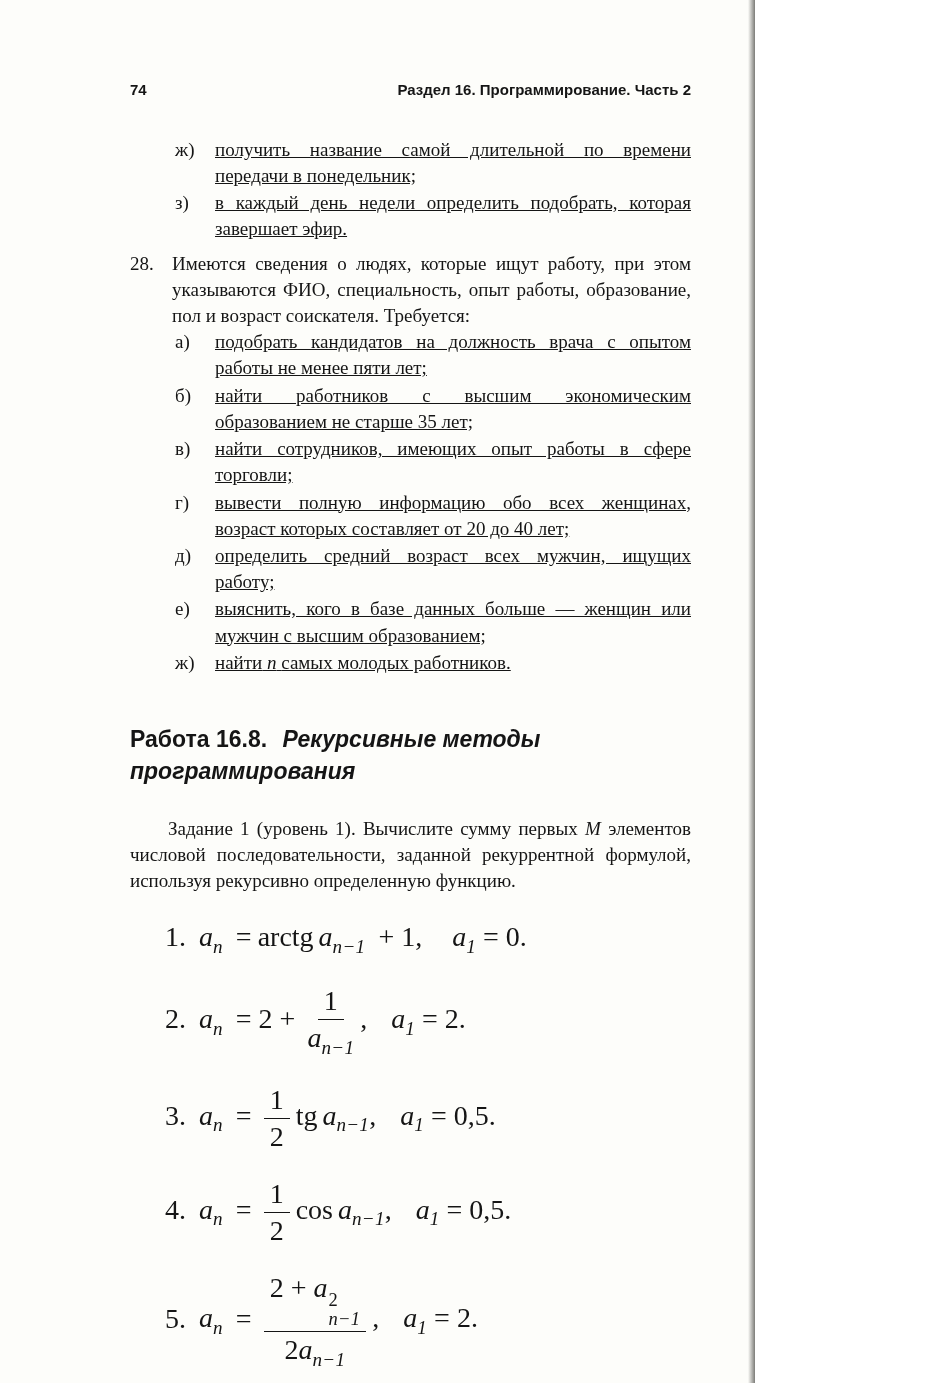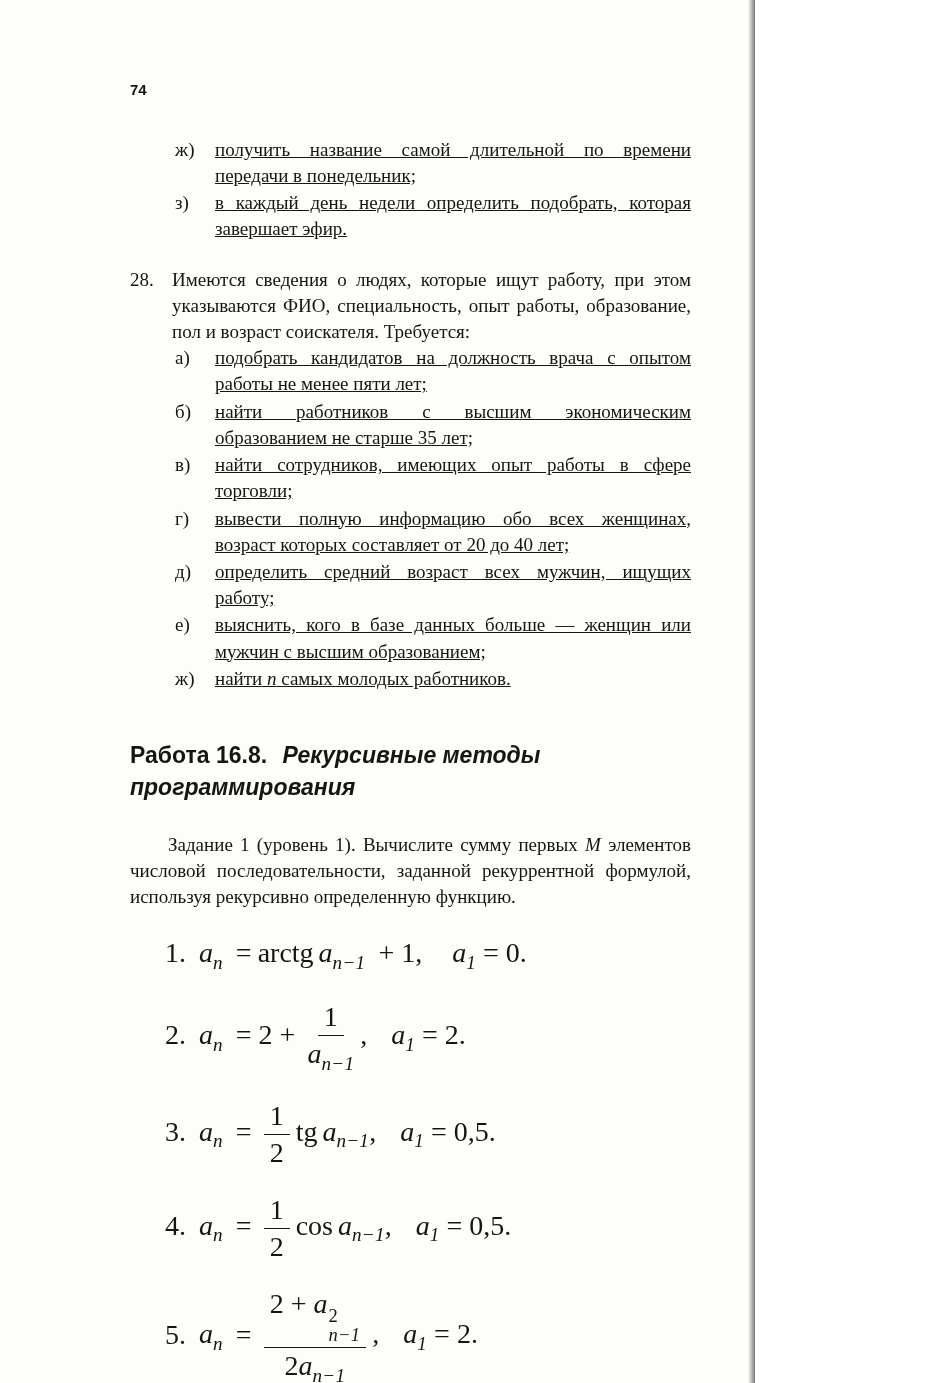--- a/index.html
+++ b/index.html
@@ -38,21 +38,21 @@
     font-weight: 700; font-size: 15px;
     margin-bottom: 36px;
   }
 
   .li { display: flex; margin-bottom: 1px; }
   .li .marker { flex: 0 0 40px; }
   .li .litext { flex: 1; text-align: justify; text-decoration: underline; }
 
   .sublist { margin-left: 45px; }
 
-  .problem { margin-top: 24px; }
+  .problem { margin-top: 8px; }
   .problem > .pmain { display: flex; }
   .problem > .pmain .pnum { flex: 0 0 42px; font-weight: 400; }
   .problem > .pmain .ptext { flex: 1; text-align: justify; }
 
   .ivar { font-style: italic; }
 
   .worktitle {
     font-family: "Liberation Sans", sans-serif;
     font-size: 23px;
     margin: 48px 0 28px 0;
@@ -90,20 +90,21 @@
   .stack .stop { font-style: normal; }
   .stack .sbot { font-style: italic; letter-spacing: 0.3px; }
 </style>
 </head>
 <body>
 
 <div class="page">
 
   <header class="pagehead">
     <span>74</span>
+    <span>Раздел 16. Программирование. Часть 2</span>
   </header>
 
   <div class="sublist">
     <div class="li">
       <span class="marker">ж)</span>
       <div class="litext">получить название самой длительной по времени передачи в понедельник;</div>
     </div>
     <div class="li">
       <span class="marker">з)</span>
       <div class="litext">в каждый день недели определить подобрать, которая завершает эфир.</div>

